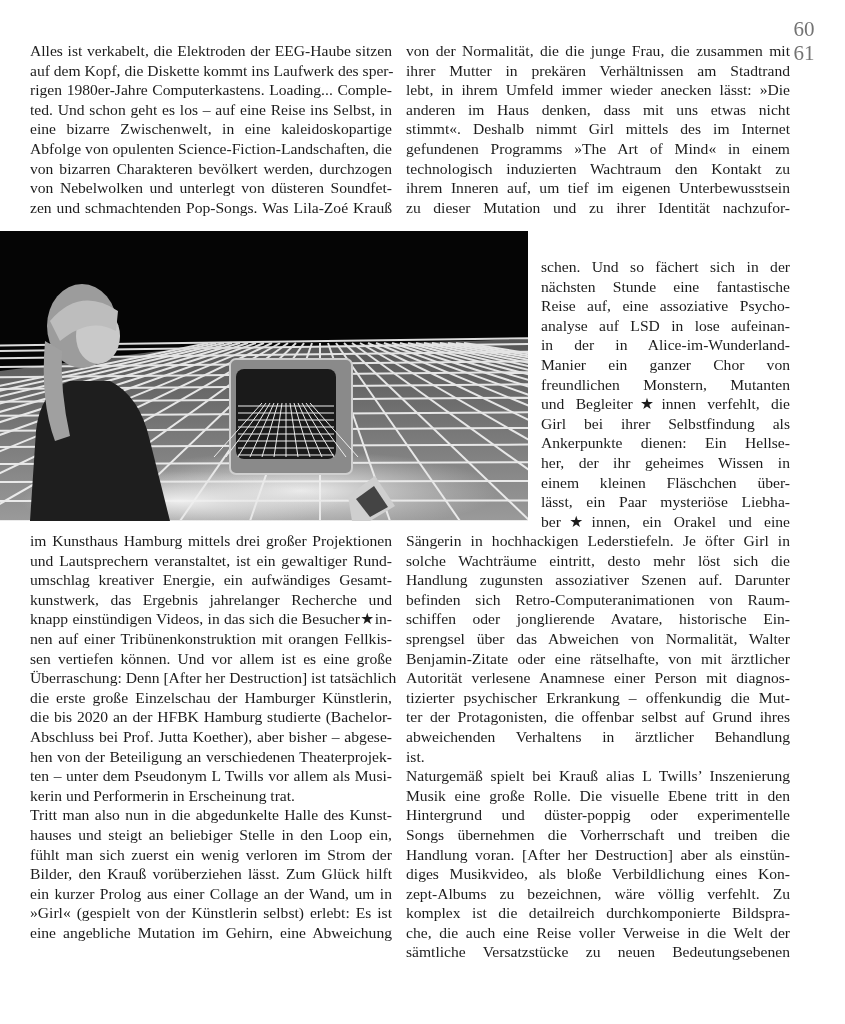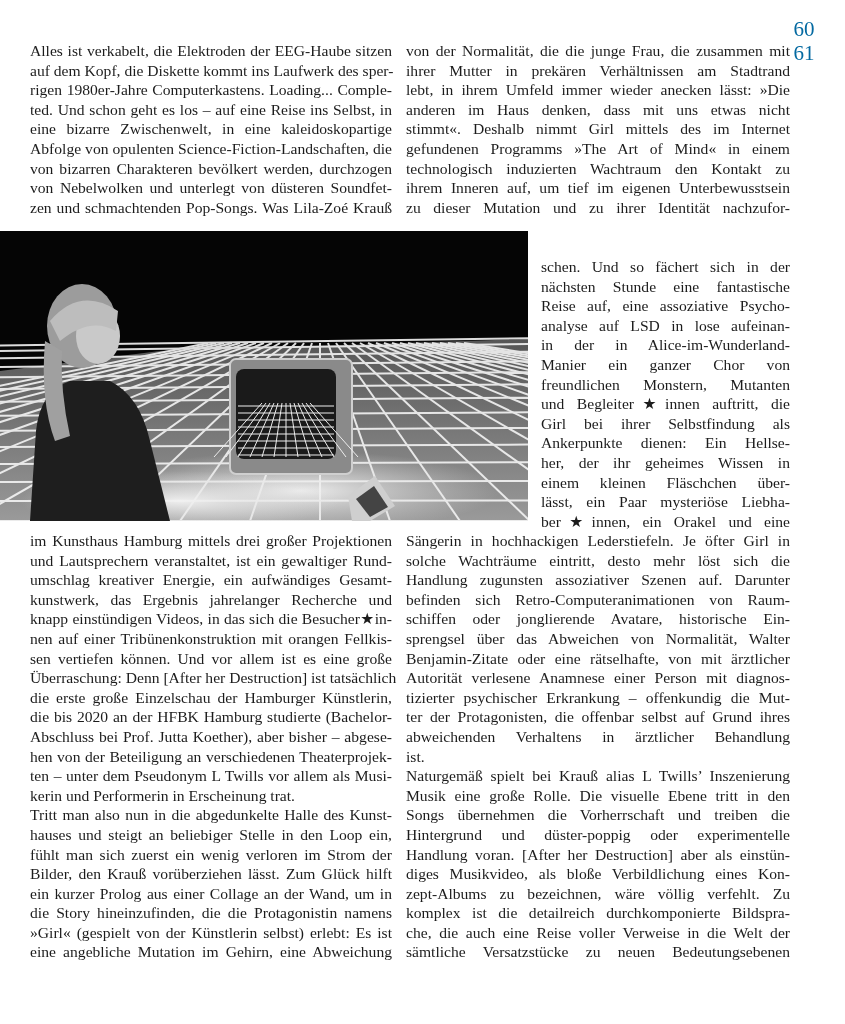--- a/index.html
+++ b/index.html
@@ -1,19 +1,19 @@
 <!DOCTYPE html>
 <html><head>
 <meta charset="utf-8">
 <style>
   html, body { margin: 0; padding: 0; background: #ffffff; }
   body { width: 845px; height: 1024px; position: relative; overflow: hidden;
          font-family: "Liberation Serif", "DejaVu Serif", serif; color: #1c1c1c; }
   .page-numbers { position: absolute; left: 784px; top: 17px; width: 40px; text-align: center;
-                  font-size: 21px; line-height: 24px; color: #0369a1; }
+                  font-size: 21px; line-height: 24px; color: #737373; }
   .page-numbers div { display: block; }
   .col { position: absolute; font-size: 15.6px; line-height: 19.6px; text-align: justify;
          hyphens: manual; }
   .line { display: block; white-space: nowrap; text-align: justify; text-align-last: justify; height: 19.6px; }
   .line.last { text-align-last: left; }
   .line span.i { }
   #col-left-top { left: 30px; top: 41px; width: 362px; }
   #col-right-top { left: 406px; top: 41px; width: 384px; }
   #col-right-wrap { left: 541px; top: 225px; width: 249px; margin-top: 32px; }
   #col-left-bottom { left: 30px; top: 531px; width: 362px; }
@@ -52,21 +52,21 @@
     <span class="line">zu dieser Mutation und zu ihrer Identität nachzufor-</span>
   </div>
 <div class="col" id="col-right-wrap">
     <span class="line">schen. Und so fächert sich in der</span>
     <span class="line">nächsten Stunde eine fantastische</span>
     <span class="line">Reise auf, eine assoziative Psycho-</span>
     <span class="line">analyse auf LSD in lose aufeinan-</span>
     <span class="line">in der in <span class="i">Alice-im-Wunderland-</span></span>
     <span class="line">Manier ein ganzer Chor von</span>
     <span class="line">freundlichen Monstern, Mutanten</span>
-    <span class="line">und Begleiter★innen auftritt, die</span>
+    <span class="line">und Begleiter★innen verfehlt, die</span>
     <span class="line">Girl bei ihrer Selbstfindung als</span>
     <span class="line">Ankerpunkte dienen: Ein Hellse-</span>
     <span class="line">her, der ihr geheimes Wissen in</span>
     <span class="line">einem kleinen Fläschchen über-</span>
     <span class="line">lässt, ein Paar mysteriöse Liebha-</span>
     <span class="line">ber★innen, ein Orakel und eine</span>
   </div>
 <div class="col" id="col-left-bottom">
     <span class="line">im Kunsthaus Hamburg mittels drei großer Projektionen</span>
     <span class="line">und Lautsprechern veranstaltet, ist ein gewaltiger Rund-</span>
@@ -80,41 +80,40 @@
     <span class="line">die bis 2020 an der HFBK Hamburg studierte (Bachelor-</span>
     <span class="line">Abschluss bei Prof. Jutta Koether), aber bisher – abgese-</span>
     <span class="line">hen von der Beteiligung an verschiedenen Theaterprojek-</span>
     <span class="line">ten – unter dem Pseudonym L Twills vor allem als Musi-</span>
     <span class="line last">kerin und Performerin in Erscheinung trat.</span>
     <span class="line">Tritt man also nun in die abgedunkelte Halle des Kunst-</span>
     <span class="line">hauses und steigt an beliebiger Stelle in den Loop ein,</span>
     <span class="line">fühlt man sich zuerst ein wenig verloren im Strom der</span>
     <span class="line">Bilder, den Krauß vorüberziehen lässt. Zum Glück hilft</span>
     <span class="line">ein kurzer Prolog aus einer Collage an der Wand, um in</span>
-    <span class="line">die Story hineinzufinden, die die Protagonistin namens</span>
     <span class="line">»Girl« (gespielt von der Künstlerin selbst) erlebt: Es ist</span>
     <span class="line">eine angebliche Mutation im Gehirn, eine Abweichung</span>
   </div>
 <div class="col" id="col-right-bottom">
     <span class="line">Sängerin in hochhackigen Lederstiefeln. Je öfter Girl in</span>
     <span class="line">solche Wachträume eintritt, desto mehr löst sich die</span>
     <span class="line">Handlung zugunsten assoziativer Szenen auf. Darunter</span>
     <span class="line">befinden sich Retro-Computeranimationen von Raum-</span>
     <span class="line">schiffen oder jonglierende Avatare, historische Ein-</span>
     <span class="line">sprengsel über das Abweichen von Normalität, Walter</span>
     <span class="line">Benjamin-Zitate oder eine rätselhafte, von mit ärztlicher</span>
     <span class="line">Autorität verlesene Anamnese einer Person mit diagnos-</span>
     <span class="line">tizierter psychischer Erkrankung – offenkundig die Mut-</span>
     <span class="line">ter der Protagonisten, die offenbar selbst auf Grund ihres</span>
     <span class="line">abweichenden Verhaltens in ärztlicher Behandlung</span>
     <span class="line last">ist.</span>
     <span class="line">Naturgemäß spielt bei Krauß alias L Twills’ Inszenierung</span>
     <span class="line">Musik eine große Rolle. Die visuelle Ebene tritt in den</span>
+    <span class="line">Hintergrund und düster-poppig oder experimentelle</span>
     <span class="line">Songs übernehmen die Vorherrschaft und treiben die</span>
-    <span class="line">Hintergrund und düster-poppig oder experimentelle</span>
     <span class="line">Handlung voran. <span class="i">[After her Destruction]</span> aber als einstün-</span>
     <span class="line">diges Musikvideo, als bloße Verbildlichung eines Kon-</span>
     <span class="line">zept-Albums zu bezeichnen, wäre völlig verfehlt. Zu</span>
     <span class="line">komplex ist die detailreich durchkomponierte Bildspra-</span>
     <span class="line">che, die auch eine Reise voller Verweise in die Welt der</span>
     <span class="line">sämtliche Versatzstücke zu neuen Bedeutungsebenen</span>
   </div>
 
 <div class="photo" title="Still: woman wearing an EEG cap sitting in fog on a glowing grid landscape beside a CRT monitor showing a grid">
   <svg width="528" height="290" viewBox="0 0 528 290">

